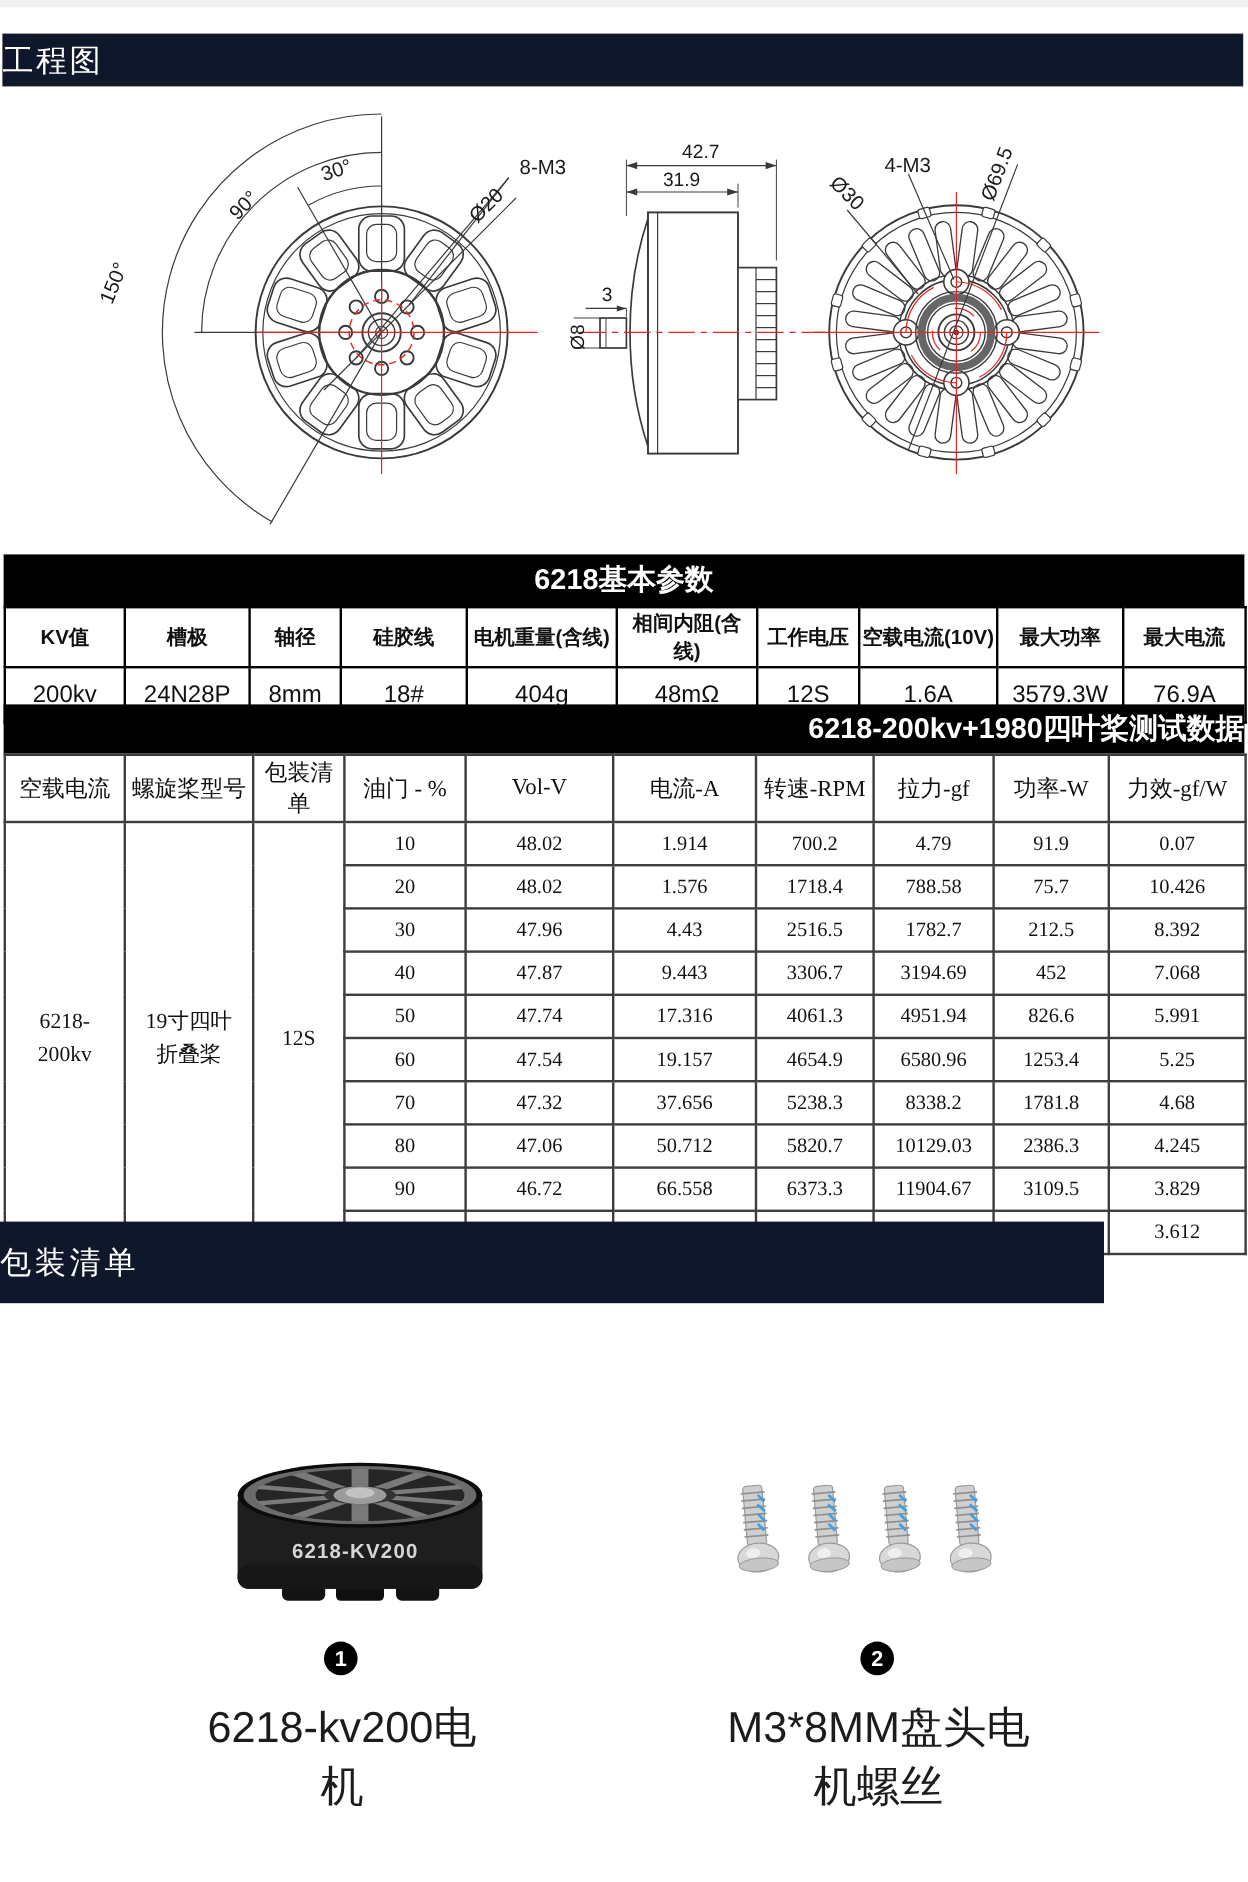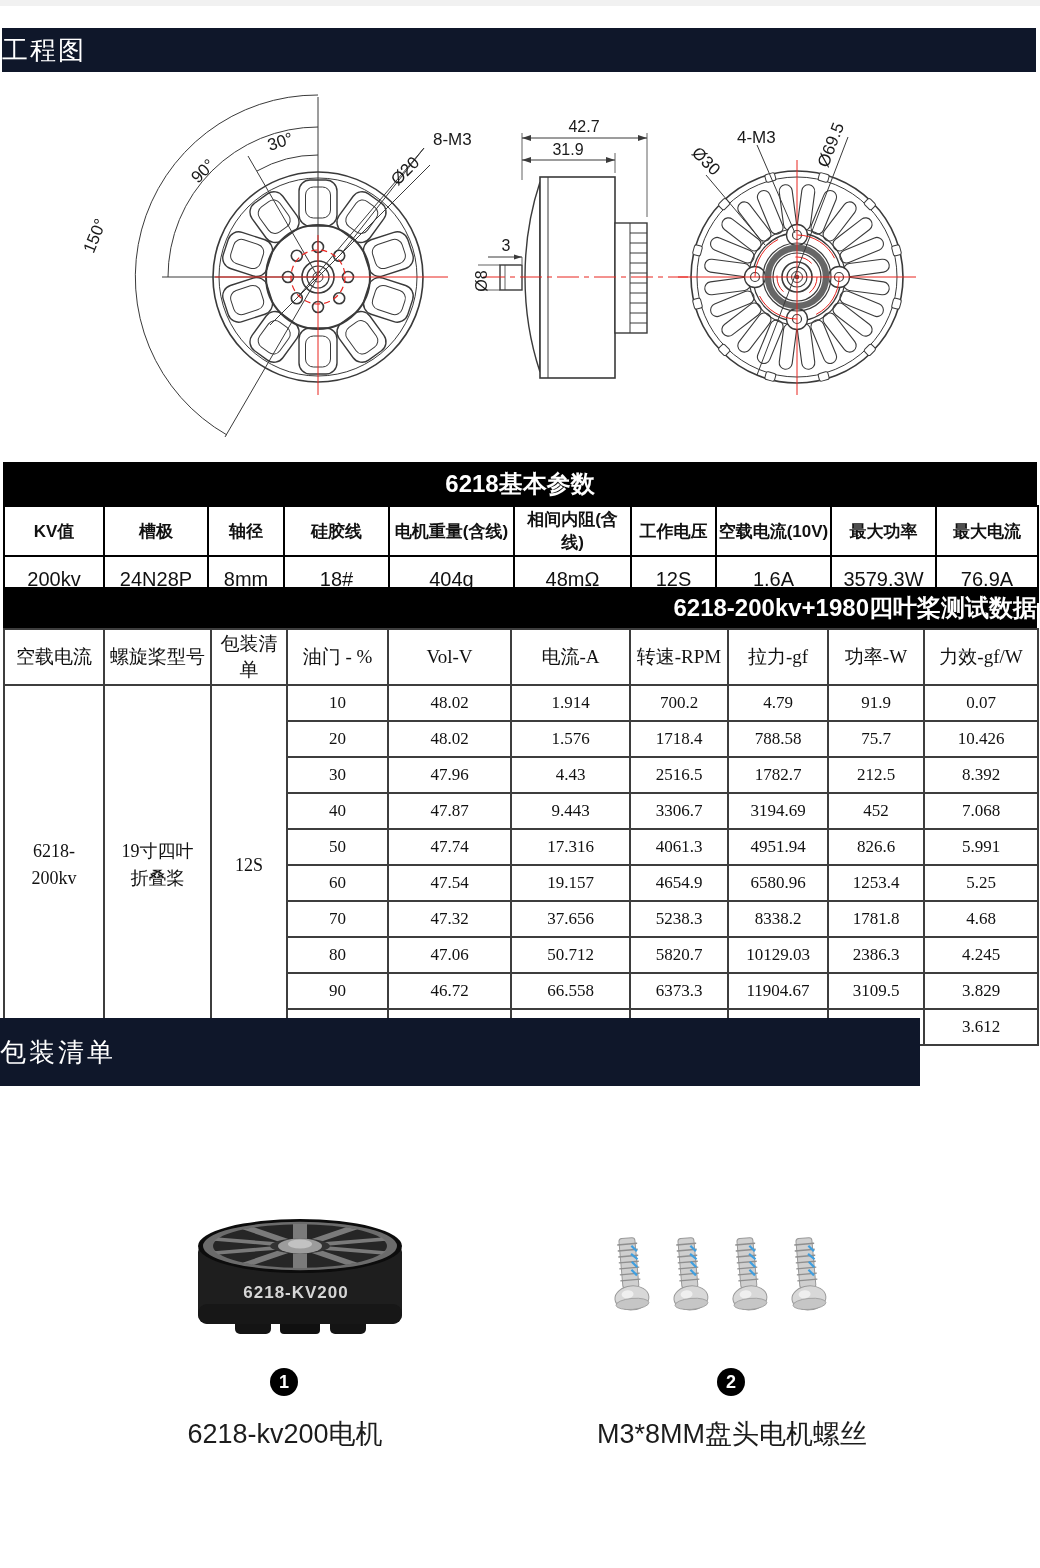--- a/index.html
+++ b/index.html
@@ -19,21 +19,21 @@
   #table1 td{border:2px solid #000;text-align:center;vertical-align:middle;overflow:hidden;}
   #table1 tr.t1h td{font-weight:bold;font-size:17px;height:40px;}
   #table1 tr.t1v td{font-size:20px;height:42px;}
   #table2{left:3px;top:628px;width:1034px;font-family:"Liberation Serif","DejaVu Serif",serif;}
   #table2 td{border:2px solid #3d3d3d;text-align:center;vertical-align:middle;overflow:hidden;}
   #table2 tr.t2h td{font-size:19px;height:40px;}
   #table2 td.dcell{font-size:17px;height:32px;}
   #table2 td.mcell{font-size:18px;line-height:1.5;}
   .badge{width:28px;height:28px;border-radius:50%;background:#000;color:#fff;text-align:center;
          line-height:28px;font-size:18px;font-weight:bold;}
-  .pack-label{text-align:center;font-size:27px;color:#1c1c1c;}
+  .pack-label{text-align:center;font-size:36px;color:#1c1c1c;}
   svg text{font-family:"Liberation Sans","DejaVu Sans",sans-serif;}
 </style>
 </head>
 <body>
 
 <div id="screen">
 
   <div id="top-strip" class="abs"></div>
 
   <div id="bar-engineering" class="abs blackbar">

